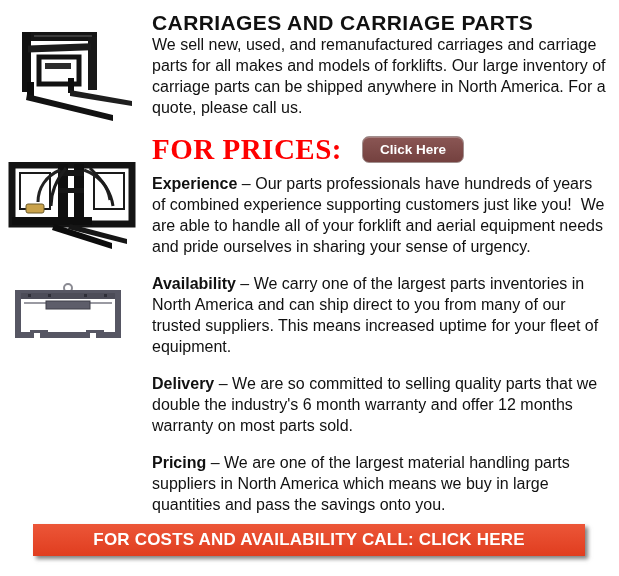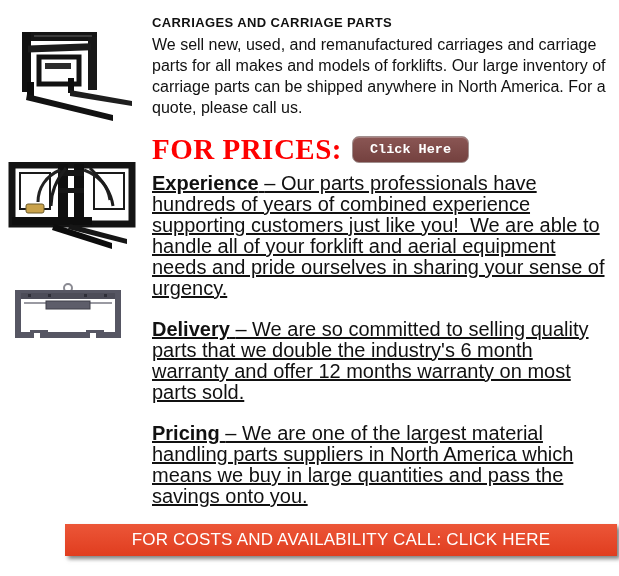--- a/index.html
+++ b/index.html
@@ -2,45 +2,44 @@
 <html><head>
 <meta charset="utf-8">
 <style>
   html,body{margin:0;padding:0;}
   body{
     width:619px;height:576px;background:#ffffff;overflow:hidden;position:relative;
     font-family:"Liberation Sans",sans-serif;color:#111;
   }
   .text-col{position:absolute;left:152px;top:0;width:457px;}
   .page-title{
-    font-size:13px;font-weight:600;letter-spacing:.4px;line-height:22px;
+    font-size:21px;font-weight:600;letter-spacing:.4px;line-height:22px;
     margin-top:12px;white-space:nowrap;
   }
   .intro{font-size:16px;line-height:21px;margin-top:0;}
-  .prices-row{display:flex;align-items:center;gap:10px;margin-top:8px;height:30px;}
+  .prices-row{display:flex;align-items:center;gap:20px;margin-top:8px;height:30px;}
   .prices-label{
     font-family:"Liberation Serif",serif;font-weight:bold;font-size:29px;
     color:#fe0000;letter-spacing:.5px;white-space:nowrap;
   }
   .click-btn{
     background:linear-gradient(#8a5654,#74413f);
     border:1px solid #a18f8e;border-radius:7px;color:#fff;
-    font-family:Liberation Mono, monospace;font-weight:bold;font-size:13.5px;
+    font-family:Liberation Sans, sans-serif;font-weight:bold;font-size:13.5px;
     padding:5px 17px;cursor:pointer;box-shadow:inset 0 1px 0 rgba(255,255,255,.25);
   }
-  .section{font-size:20px;line-height:21px;margin-top:9px;text-decoration:underline;}
+  .section{font-size:16px;line-height:21px;margin-top:9px;}
   .section b{font-weight:bold;}
   .banner{
     position:absolute;left:33px;top:524px;width:552px;height:32px;
     background:linear-gradient(#ec5638,#e03d1f);
     box-shadow:3px 3px 4px rgba(90,90,90,.75);
     display:flex;align-items:center;justify-content:center;
-    color:#fff;font-weight:normal;font-size:17px;letter-spacing:.2px;cursor:pointer;
+    color:#fff;font-weight:bold;font-size:17px;letter-spacing:.2px;cursor:pointer;
     white-space:nowrap;
-    margin-left:32px;
   }
   .prod{position:absolute;}
   .prod svg{display:block;}
 </style>
 </head>
 <body>
 
 <div class="prod" style="left:14px;top:26px;width:122px;height:96px">
   <svg width="122" height="96" viewBox="0 0 122 96">
     <rect x="8" y="6" width="75" height="9" fill="#151515"></rect>
@@ -100,20 +99,21 @@
   <div class="page-title">CARRIAGES AND CARRIAGE PARTS</div>
   <p class="intro">We sell new, used, and remanufactured carriages and carriage parts for all makes and models of forklifts. Our large inventory of carriage parts can be shipped anywhere in North America. For a quote, please call us.</p>
 
   <div class="prices-row">
     <span class="prices-label">FOR PRICES:</span>
     <button class="click-btn">Click Here</button>
   </div>
 
   <p class="section"><b>Experience</b> <span>– Our parts professionals have hundreds of years of combined experience supporting customers just like you!&nbsp; We are able to handle all of your forklift and aerial equipment needs and pride ourselves in sharing your sense of urgency.</span></p>
 
+  <p class="section"><b>Availability</b> <span>– We carry one of the largest parts inventories in North America and can ship direct to you from many of our trusted suppliers. This means increased uptime for your fleet of equipment.</span></p>
 
   <p class="section"><b>Delivery</b> <span>– We are so committed to selling quality parts that we double the industry's 6 month warranty and offer 12 months warranty on most parts sold.</span></p>
 
 
   <p class="section"><b>Pricing</b> <span>– We are one of the largest material handling parts suppliers in North America which means we buy in large quantities and pass the savings onto you.</span></p>
 </div>
 
 <div class="banner">FOR COSTS AND AVAILABILITY CALL: CLICK HERE</div>
 
 </body></html>

